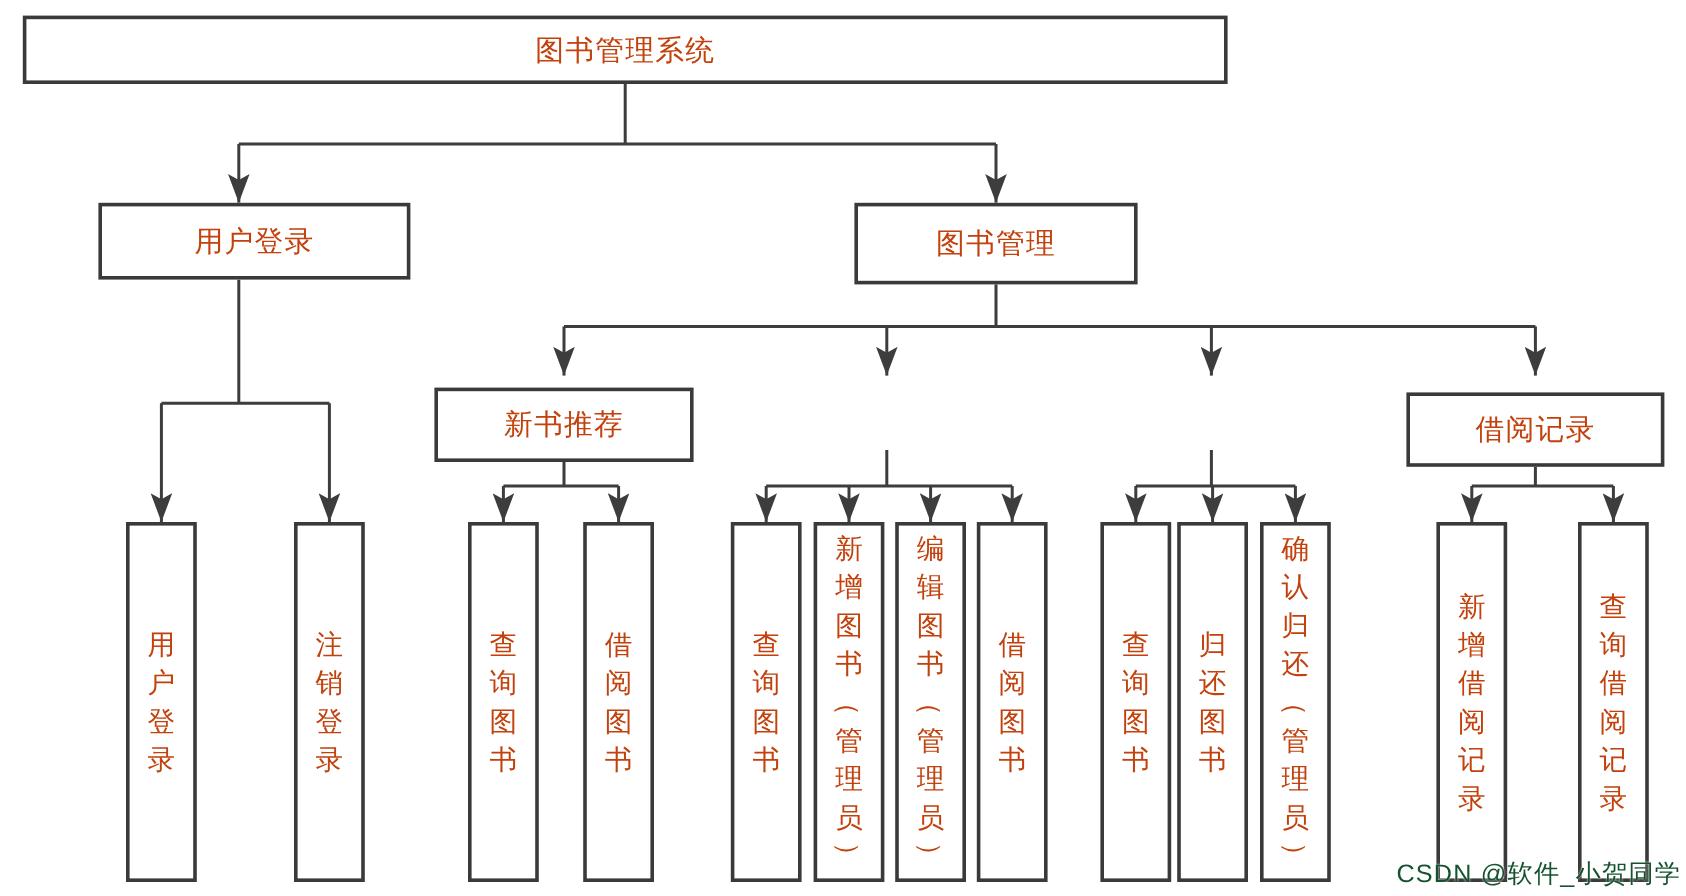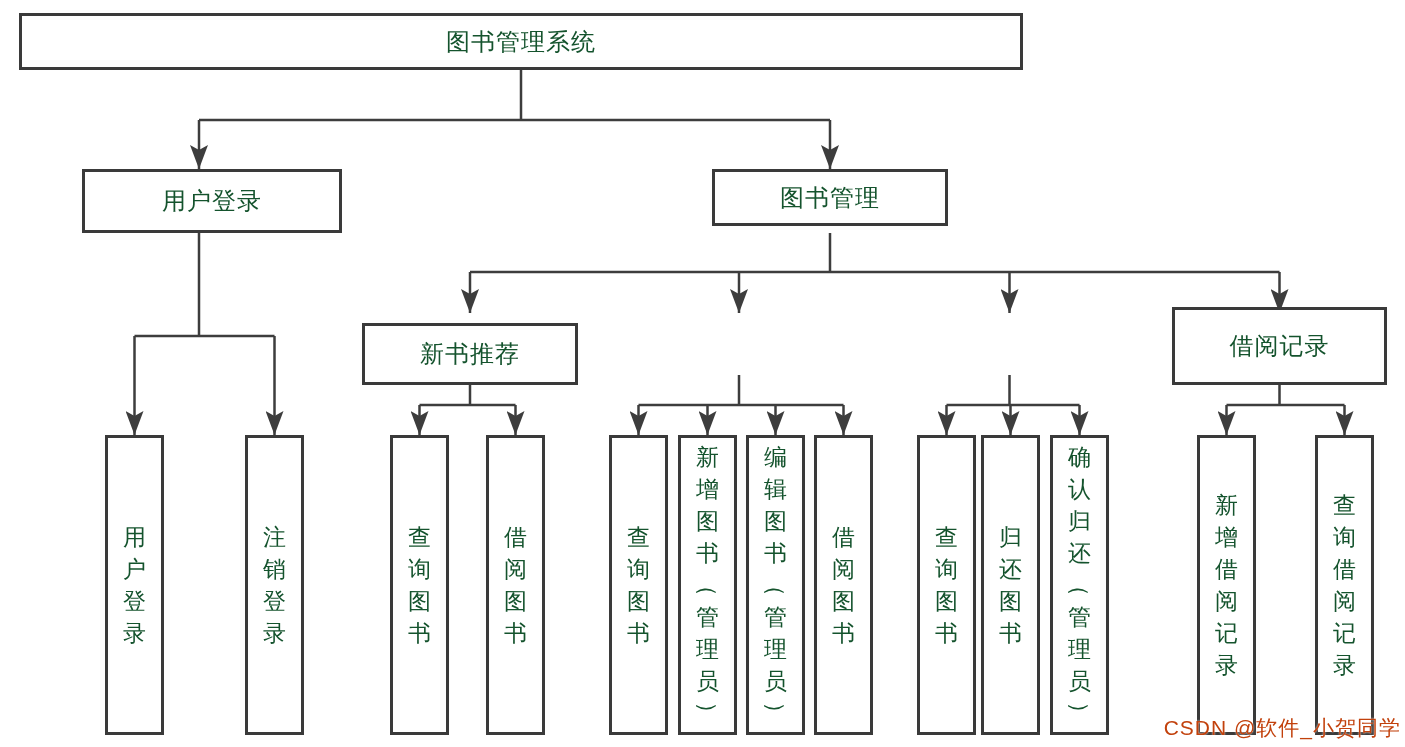--- a/index.html
+++ b/index.html
@@ -13,21 +13,21 @@
   .stage { position:absolute; left:0; top:0; width:1405px; height:747px; }
   svg.connectors { position:absolute; left:0; top:0; width:1405px; height:747px; }
   .node {
     position:absolute;
     background:#ffffff;
     border:3px solid #3a3a3a;
     box-sizing:border-box;
     display:flex;
     align-items:center;
     justify-content:center;
-    color:#14532d;
+    color:#c2410c;
   }
   .h-node {
     font-size:24px;
     letter-spacing:1px;
     white-space:nowrap;
   }
   .v-node {
     flex-direction:column;
     font-size:23px;
   }
@@ -37,21 +37,21 @@
     height:32px;
     width:100%;
     text-align:center;
   }
   .vchar.rot { transform:rotate(90deg); }
   .watermark {
     position:absolute;
     right:4px;
     bottom:5px;
     font-size:21px;
-    color:#c2410c;
+    color:#14532d;
     letter-spacing:1px;
     text-shadow:0 0 2px #ffffff;
     white-space:nowrap;
   }
 </style>
 </head>
 <body>
 
 <div class="stage">
 
@@ -95,24 +95,24 @@
 
       <path d="M1279.5 375 V405 M1226.5 405 H1344.5"></path>
       <line x1="1226.5" y1="405" x2="1226.5" y2="435" marker-end="url(#arw)"></line>
       <line x1="1344.5" y1="405" x2="1344.5" y2="435" marker-end="url(#arw)"></line>
     </g>
   </svg>
 
   <div class="node h-node" style="left:19px;top:13px;width:1004px;height:57px">图书管理系统</div>
 
   <div class="node h-node" style="left:82px;top:169px;width:260px;height:64px">用户登录</div>
-  <div class="node h-node" style="left:712px;top:169px;width:236px;height:57px">图书管理</div>
+  <div class="node h-node" style="left:712px;top:169px;width:236px;height:68px">图书管理</div>
 
   <div class="node h-node" style="left:362px;top:323px;width:216px;height:62px">新书推荐</div>
-  <div class="node h-node" style="left:1172px;top:307px;width:215px;height:78px">借阅记录</div>
+  <div class="node h-node" style="left:1172px;top:327px;width:215px;height:62px">借阅记录</div>
 
   <div class="node v-node" style="left:105px;top:435px;width:59px;height:300px">
       <span class="vchar">用</span>
       <span class="vchar">户</span>
       <span class="vchar">登</span>
       <span class="vchar">录</span>
     </div>
   <div class="node v-node" style="left:245px;top:435px;width:59px;height:300px">
       <span class="vchar">注</span>
       <span class="vchar">销</span>

